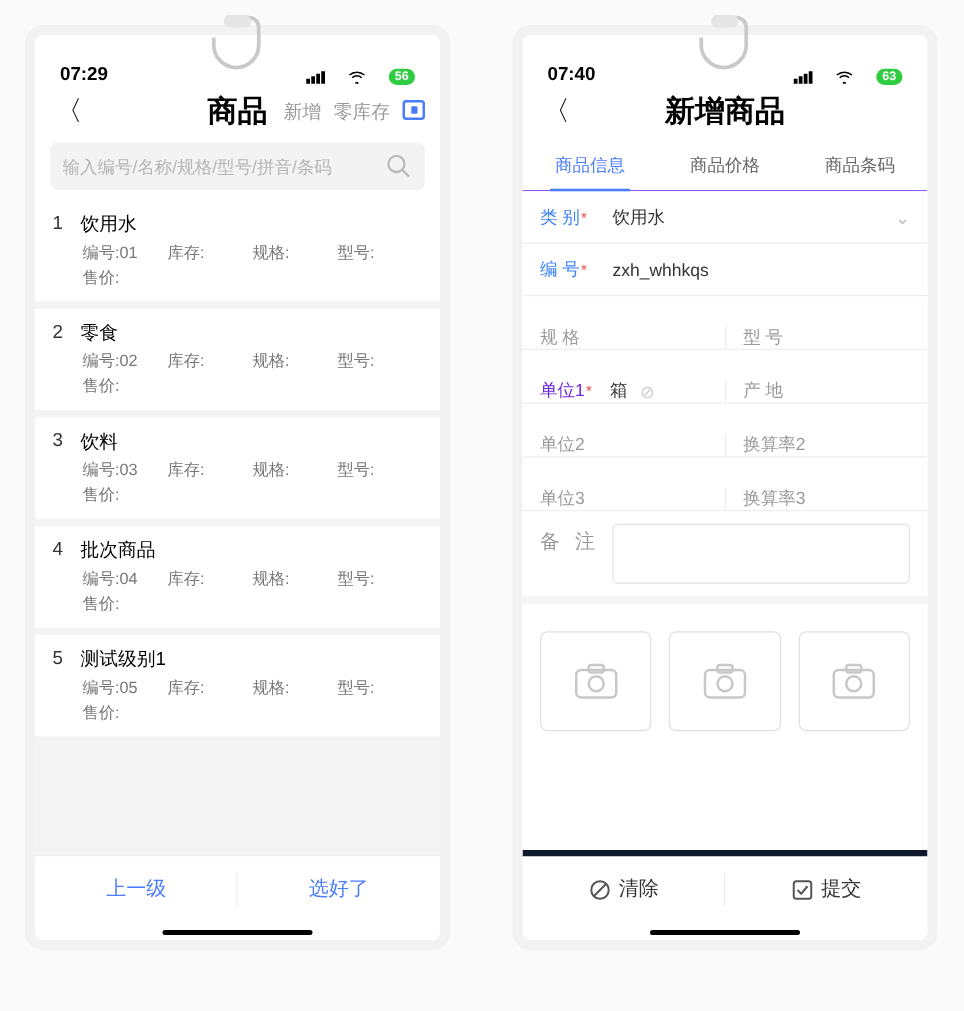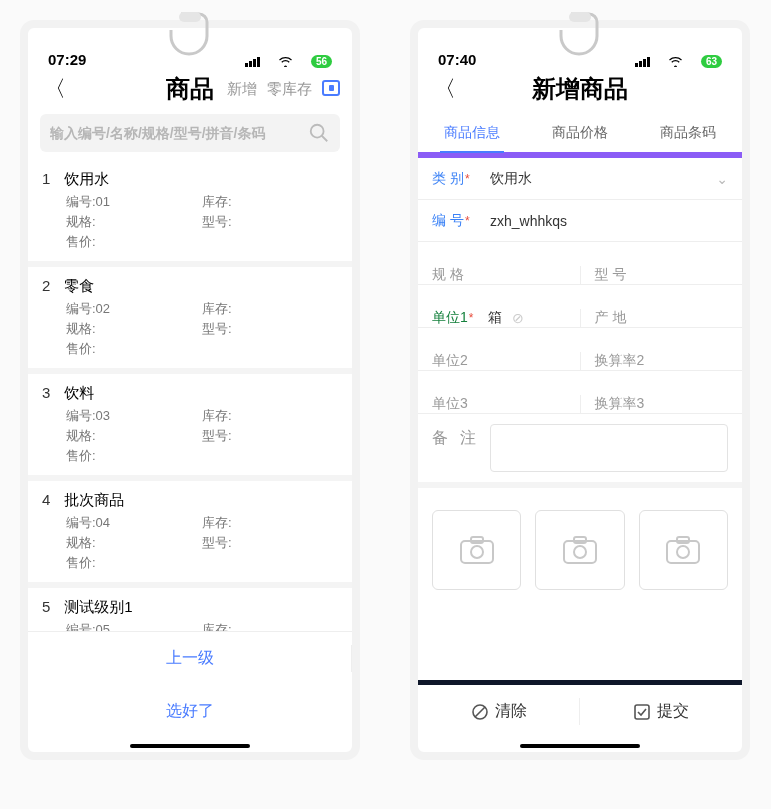--- a/index.html
+++ b/index.html
@@ -40,43 +40,42 @@
     border-radius: 3px; align-items: center; justify-content: center;
   }
   .card-ico::after { content:""; width: 5px; height: 6px; background:#4a7cff; border-radius:1px; }
   .searchbar {
     margin: 0 12px 8px; display: flex; align-items: center; background: #f3f3f3;
     border-radius: 6px; padding: 8px 10px;
   }
   .searchbar input {
     flex: 1; border: none; background: transparent; font-size: 14px; outline: none;
     color: #6d28d9;
-    font-weight: bold;
   }
   .searchbar input::placeholder { color: #b6b6b6; }
   .mag { width: 22px; height: 22px; }
   .list { flex: 1; overflow: auto; background:#f4f4f4; }
   .item { background:#fff; padding: 10px 14px 10px 14px; margin-bottom: 6px; }
   .item-head { display: flex; gap: 14px; font-size: 15px; margin-bottom: 4px; }
   .idx { color:#333; }
   .pname { font-weight: 500; }
-  .meta { display: grid; grid-template-columns: 1fr 1fr; font-size: 13px; color:#777; padding-left: 24px; row-gap: 2px;}
+  .meta { display: grid; grid-template-columns: 1fr 1fr 1fr 1fr; font-size: 13px; color:#777; padding-left: 24px; row-gap: 2px;}
   .footer {
-    display: flex; border-top: 1px solid #eee; background:#fff;flex-direction:column;
+    display: flex; border-top: 1px solid #eee; background:#fff;
   }
   .footer .fbtn {
     flex: 1; text-align: center; padding: 16px 0; font-size: 16px; color:#4a7cff;
     position: relative;
   }
   .footer .fbtn:first-child::after {
     content:""; position:absolute; right:0; top:25%; height:50%; width:1px; background:#eee;
   }
   .home-ind { height: 4px; width: 120px; background:#000; border-radius: 3px; margin: 6px auto 4px; }
   
-  .tabs { display: flex; border-bottom: 6px solid #8b5cf6; }
+  .tabs { display: flex; border-bottom: 1px solid #8b5cf6; }
   .tab { flex:1; text-align:center; padding: 10px 0; font-size: 14px; color:#666; position:relative; }
   .tab.active { color:#4a7cff; }
   .tab.active::after { content:""; position:absolute; left:20%; right:20%; bottom:-1px; height:2px; background:#4a7cff; }
   .form { flex:1; overflow:auto; background:#fff; }
   .row { display:flex; align-items:center; min-height:42px; border-bottom:1px solid #eee; font-size:14px; }
   .row .lbl { width: 64px; padding-left: 14px; color:#3b82f6; position:relative; }
   .req::after { content:"*"; color:#e74c3c; margin-left:1px; font-size:12px; }
   .row .val { flex:1; padding: 0 12px 0 8px; color:#333; display:flex; align-items:center; gap:8px; }
   .chev { margin-left:auto; color:#bbb; font-size:14px; padding-right:14px; }
   .clear-dot { color:#ccc; font-size:14px; }
@@ -267,21 +266,21 @@
           <div class="lbl2">规  格</div>
           <div class="v2"></div>
         </div>
         <div class="half">
           <div class="lbl2">型  号</div>
           <div class="v2"></div>
         </div>
       </div>
       <div class="row row2">
         <div class="half">
-          <div class="lbl2 req" style="color:#15803d">单位1</div>
+          <div class="lbl2 req" style="color:#6d28d9">单位1</div>
           <div class="v2" style="color:#333;display:flex;align-items:center;gap:10px;">
             <span>箱</span>
             <span class="clear-dot">⊘</span>
           </div>
         </div>
         <div class="half">
           <div class="lbl2">产  地</div>
           <div class="v2"></div>
         </div>
       </div>

